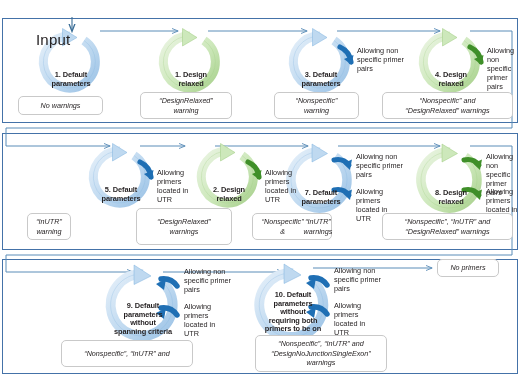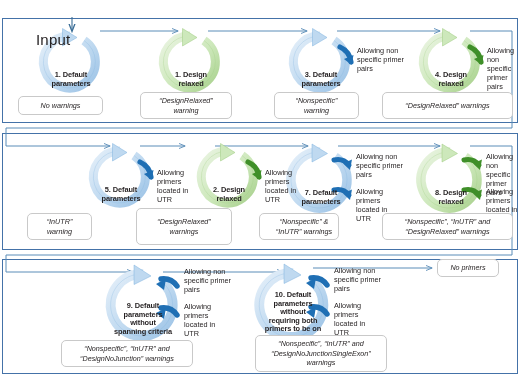--- a/index.html
+++ b/index.html
@@ -225,20 +225,21 @@
   </div>
   <div class="wbox" style="left:140px;top:92px;width:92px;height:27px;flex-direction:column;">
     <span>“DesignRelaxed”</span>
     <span>warning</span>
   </div>
   <div class="wbox" style="left:274px;top:92px;width:85px;height:27px;flex-direction:column;">
     <span>“Nonspecific”</span>
     <span>warning</span>
   </div>
   <div class="wbox" style="left:382px;top:92px;width:131px;height:27px;flex-direction:column;">
+    <span>“Nonspecific” and</span>
     <span>“DesignRelaxed” warnings</span>
   </div>
 
   <div class="node-label" style="left:94px;top:170px;width:54px;">
     <div>5. Default</div>
     <div>parameters</div>
   </div>
   <div class="node-label" style="left:202px;top:170px;width:54px;">
     <div>2. Design</div>
     <div>relaxed</div>
@@ -252,29 +253,29 @@
     <div>relaxed</div>
   </div>
 
   <div class="annot" style="left:157px;top:168px;width:48px;">Allowing primers located in UTR</div>
   <div class="annot" style="left:265px;top:168px;width:48px;">Allowing primers located in UTR</div>
   <div class="annot" style="left:356px;top:152px;width:60px;">Allowing non specific primer pairs</div>
   <div class="annot" style="left:356px;top:187px;width:48px;">Allowing primers located in UTR</div>
   <div class="annot" style="left:486px;top:152px;width:34px;">Allowing non specific primer pairs</div>
   <div class="annot" style="left:486px;top:187px;width:34px;">Allowing primers located in UTR</div>
 
-  <div class="wbox" style="left:27px;top:213px;width:65px;height:27px;flex-direction:column;">
+  <div class="wbox" style="left:27px;top:213px;width:44px;height:27px;flex-direction:column;">
     <span>“InUTR”</span>
     <span>warning</span>
   </div>
   <div class="wbox" style="left:136px;top:208px;width:96px;height:37px;flex-direction:column;">
     <span>“DesignRelaxed”</span>
     <span>warnings</span>
   </div>
-  <div class="wbox" style="left:259px;top:213px;width:80px;height:27px;flex-direction:column;padding-left:14px;">
+  <div class="wbox" style="left:252px;top:213px;width:80px;height:27px;flex-direction:row;padding-left:14px;">
     <span>“Nonspecific” &amp;</span>
     <span>“InUTR” warnings</span>
   </div>
   <div class="wbox" style="left:382px;top:213px;width:131px;height:27px;flex-direction:column;">
     <span>“Nonspecific”, “InUTR” and</span>
     <span>“DesignRelaxed” warnings</span>
   </div>
 
   <div class="node-label" style="left:108px;top:286px;width:70px;">
     <div>9. Default</div>
@@ -291,21 +292,20 @@
     <div>separate exons</div>
   </div>
 
   <div class="annot" style="left:184px;top:267px;width:60px;">Allowing non specific primer pairs</div>
   <div class="annot" style="left:184px;top:302px;width:48px;">Allowing primers located in UTR</div>
   <div class="annot" style="left:334px;top:266px;width:60px;">Allowing non specific primer pairs</div>
   <div class="annot" style="left:334px;top:301px;width:48px;">Allowing primers located in UTR</div>
 
   <div class="wbox" style="left:61px;top:340px;width:132px;height:27px;flex-direction:column;">
     <span>“Nonspecific”, “InUTR” and</span>
-    <span>“DesignNoJunction” warnings</span>
   </div>
   <div class="wbox" style="left:255px;top:335px;width:132px;height:37px;flex-direction:column;">
     <span>“Nonspecific”, “InUTR” and</span>
     <span>“DesignNoJunctionSingleExon”</span>
     <span>warnings</span>
   </div>
 
   <div class="wbox" style="left:437px;top:259px;width:62px;height:18px;">
     <span>No primers</span>
   </div>

